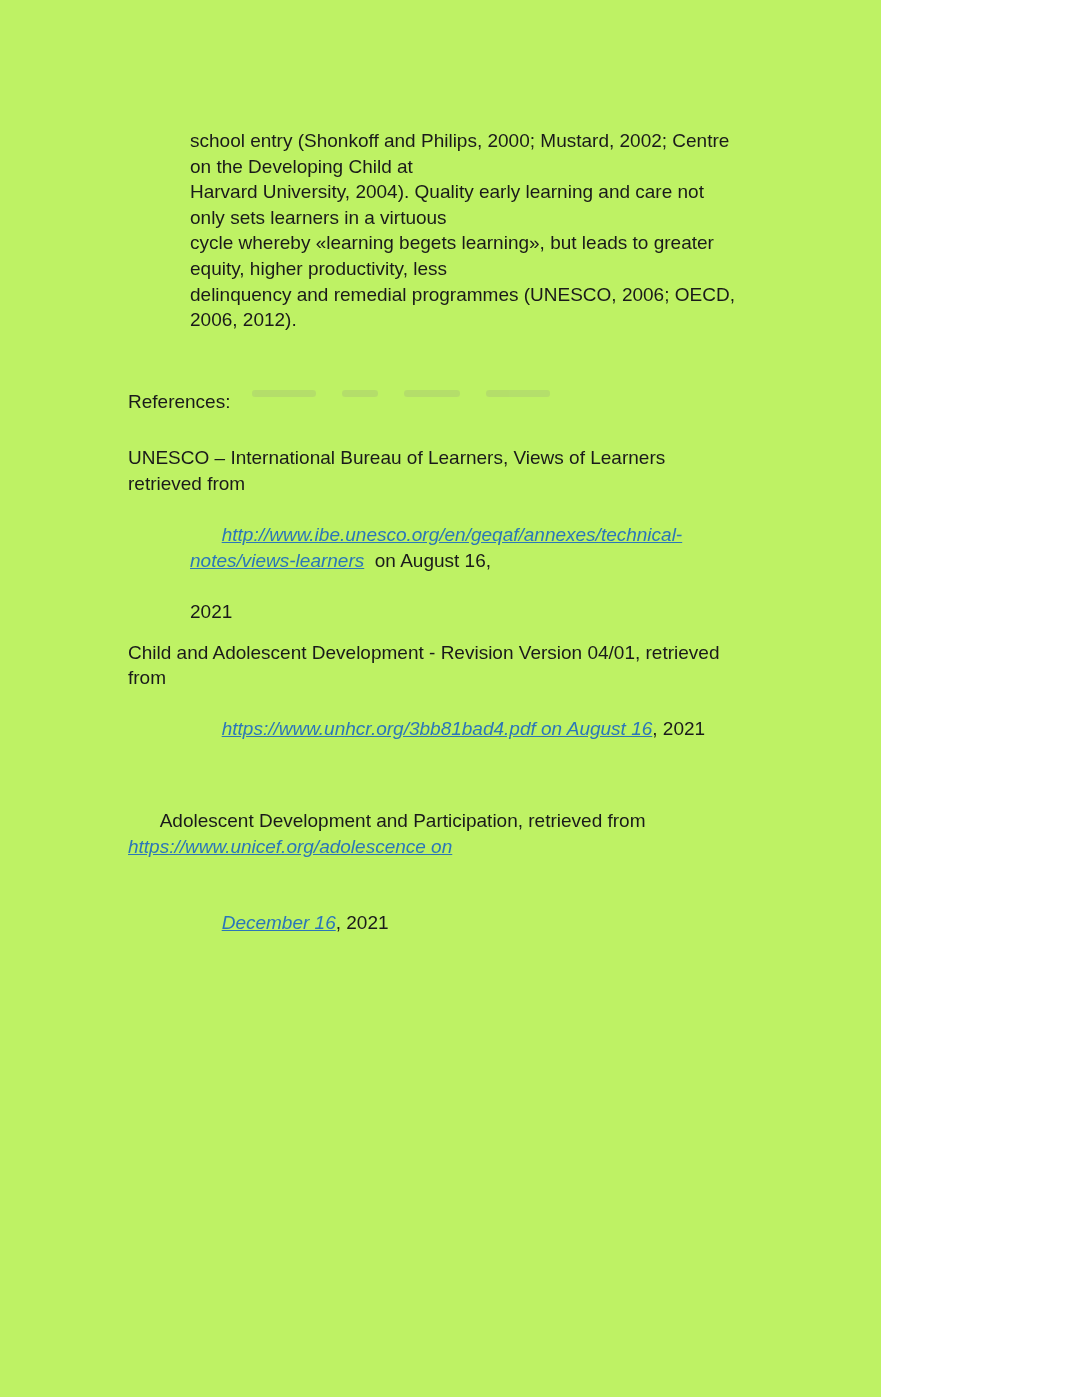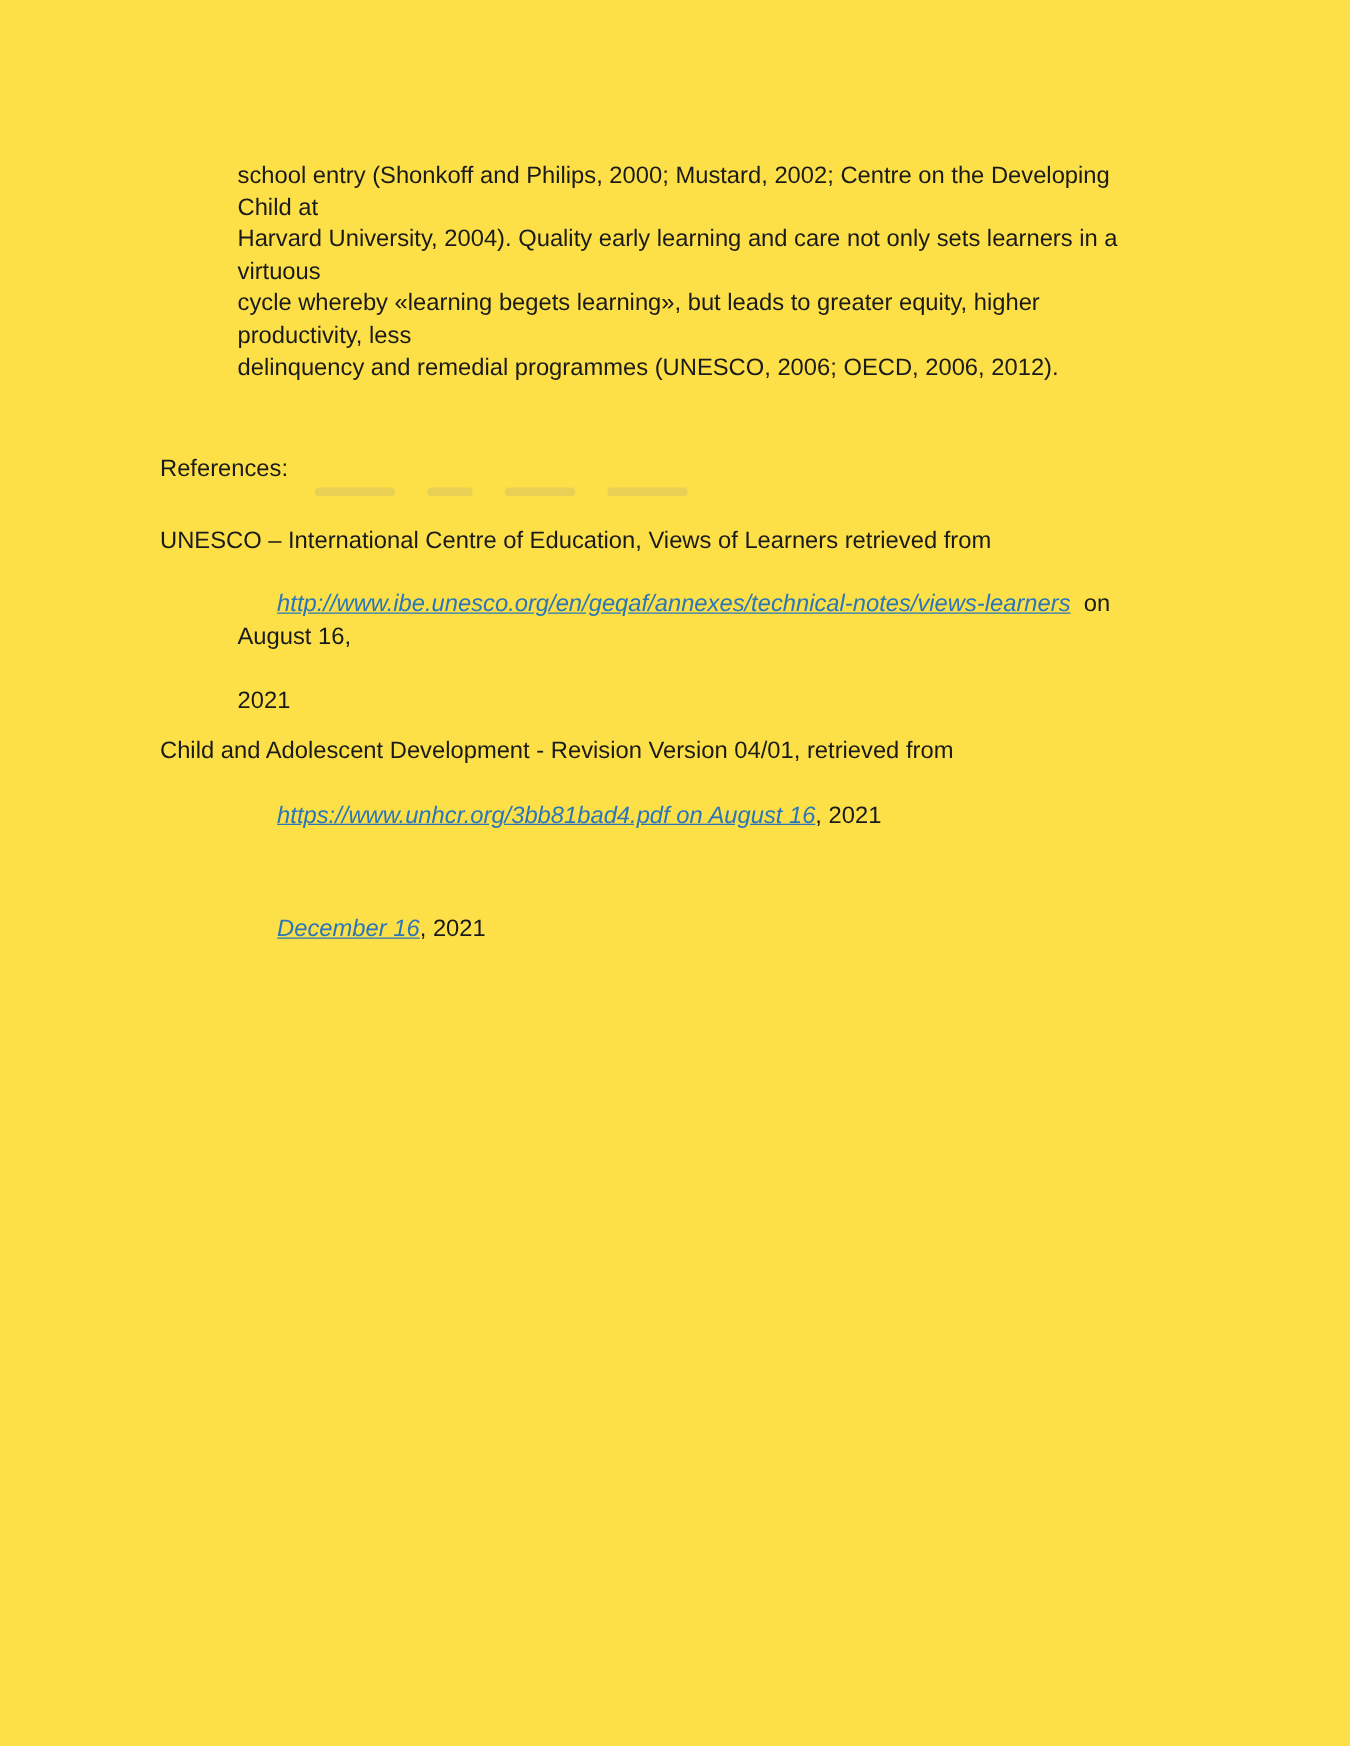--- a/index.html
+++ b/index.html
@@ -8,25 +8,25 @@
   }
   body {
     width: 1080px;
     height: 1397px;
     background: #ffffff;
     font-family: "Liberation Sans", sans-serif;
     color: #1a1a1a;
   }
   .page {
     position: relative;
-    width: 1080px;
+    width: 881px;
     height: 1397px;
     box-sizing: border-box;
     padding: 128px 146px 0 128px;
-    background: #fde047;
+    background: #bef264;
     font-size: 19px;
     line-height: 25.6px;
     overflow: hidden;
   }
   .line {
     white-space: pre-wrap;
   }
   .indent {
     margin-left: 62px;
   }
@@ -74,35 +74,38 @@
   <div class="para indent">
     <div class="line">school entry (Shonkoff and Philips, 2000; Mustard, 2002; Centre on the Developing Child at</div>
     <div class="line">Harvard University, 2004). Quality early learning and care not only sets learners in a virtuous</div>
     <div class="line">cycle whereby «learning begets learning», but leads to greater equity, higher productivity, less</div>
     <div class="line">delinquency and remedial programmes (UNESCO, 2006; OECD, 2006, 2012).</div>
   </div>
 
   <div class="ref-heading line">References:</div>
 
   <div class="ref">
-    <div class="line">UNESCO – International Centre of Education, Views of Learners retrieved from</div>
+    <div class="line">UNESCO – International Bureau of Learners, Views of Learners retrieved from</div>
     <div class="line indent">
       <a class="link">http://www.ibe.unesco.org/en/geqaf/annexes/technical-notes/views-learners</a><span>&nbsp; on August 16,</span>
     </div>
     <div class="line indent">2021</div>
   </div>
 
   <div class="ref">
     <div class="line">Child and Adolescent Development - Revision Version 04/01, retrieved from</div>
     <div class="line indent">
       <a class="link">https://www.unhcr.org/3bb81bad4.pdf on August 16</a><span>, 2021</span>
     </div>
   </div>
 
   <div class="ref">
+    <div class="line">
+      <span>Adolescent Development and Participation, retrieved from </span><a class="link">https://www.unicef.org/adolescence on</a>
+    </div>
     <div class="line indent">
       <a class="link">December 16</a><span>, 2021</span>
     </div>
   </div>
 
   <div class="ghost-artifact">
     <i></i>
       <i></i>
       <i></i>
       <i></i>

